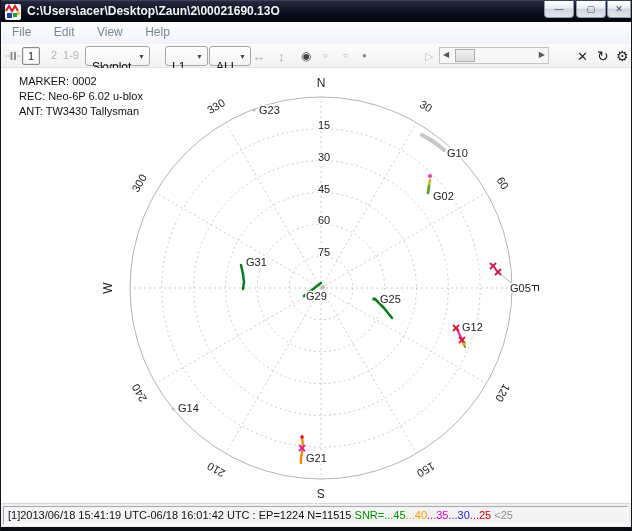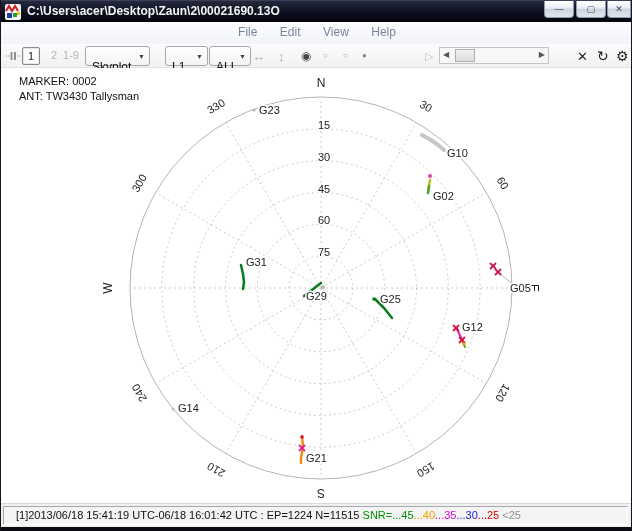--- a/index.html
+++ b/index.html
@@ -17,21 +17,21 @@
   .win-title{position:absolute;left:26px;top:3px;font-size:12px;color:#f4f4f4;white-space:nowrap;font-weight:bold;}
   .winbtn{position:absolute;top:0;height:17px;border:1px solid #8e99ad;border-top:none;
     border-radius:0 0 4px 4px;
     background:linear-gradient(#ffffff 0%,#e9edf3 45%,#ccd3dd 50%,#e2e6ec 100%);
     color:#3f485e;font-size:9px;text-align:center;line-height:16px;cursor:default;}
   .wb-min{right:57px;width:30px;}
   .wb-max{right:25px;width:30px;}
   .wb-close{right:0;width:24px;border-bottom-right-radius:0;}
   
   .menubar{position:absolute;left:0;top:22px;width:100%;height:38px;
-    background:linear-gradient(#fdfdfe,#e9edf4);border-bottom:1px solid #d7dce4;text-align:center;}
+    background:linear-gradient(#fdfdfe,#e9edf4);border-bottom:1px solid #d7dce4;}
   .menu-item{display:inline-block;padding:3px 9px 0 9px;font-size:12px;color:#7a8499;}
   .menu-item:first-child{margin-left:2px;}
   
   .toolbar{position:absolute;left:0;top:44px;width:100%;height:24px;
     background:linear-gradient(#fbfbfb,#f2f2f2);border-bottom:1px solid #e2e2e2;}
   .tb-btn{position:absolute;top:3px;height:18px;min-width:18px;text-align:center;
     font-size:11px;line-height:16px;color:#222;}
   .tb-btn.active{border:1px solid #8a8a8a;border-radius:2px;background:#fff;
     box-shadow:inset 0 0 0 1px #e8e8e8;}
   .tb-btn.disabled{color:#b4b4b4;}
@@ -52,21 +52,21 @@
   .info{position:absolute;left:18px;top:6px;font-size:11px;line-height:15px;color:#111;}
   svg text{font-family:"Liberation Sans",sans-serif;}
   .plot-label{font-size:11px;fill:#222;}
   .plot-compass{font-size:12px;fill:#222;}
   .halo{paint-order:stroke;stroke:#ffffff;stroke-width:3px;}
   
   .statusbar{position:absolute;left:0;top:503px;width:100%;height:24px;
     background:#f0f0f0;border-top:1px solid #d8d8d8;}
   .status-field{position:absolute;left:2px;top:2px;right:3px;height:19px;
     border:1px solid;border-color:#a6aab0 #ffffff #ffffff #a6aab0;
-    background:#f4f4f4;padding:2px 12px;font-size:11px;white-space:nowrap;overflow:hidden;}
+    background:#f4f4f4;padding:2px 4px;font-size:11px;white-space:nowrap;overflow:hidden;}
   .frame-bottom{position:absolute;left:0;top:527px;width:100%;height:4px;background:#0a0a12;}
 </style>
 </head>
 <body>
 
 <div class="window">
 
   <div class="titlebar">
     <span class="app-icon">
       <svg width="16" height="16" viewBox="0 0 16 16">
@@ -131,20 +131,21 @@
     </div>
 
     <span class="tb-icon" style="left:576px;font-size:13px;color:#222;">✕</span>
     <span class="tb-icon" style="left:596px;font-size:14px;color:#222;">↻</span>
     <span class="tb-icon" style="left:615px;font-size:14px;color:#222;">⚙</span>
   </div>
 
   <div class="plot">
     <div class="info">
       <div>MARKER: 0002</div>
+      <div>REC: Neo-6P 6.02 u-blox</div>
       <div>ANT: TW3430 Tallysman</div>
     </div>
     <svg id="skyplot" width="632" height="435">
         <circle cx="320" cy="220" r="191" fill="none" stroke="#b4b4b4" stroke-width="1"></circle>
         <circle cx="320" cy="220" r="159.16666666666669" fill="none" stroke="#cacaca" stroke-width="1" stroke-dasharray="2,3"></circle>
         <circle cx="320" cy="220" r="127.33333333333334" fill="none" stroke="#cacaca" stroke-width="1" stroke-dasharray="2,3"></circle>
         <circle cx="320" cy="220" r="95.5" fill="none" stroke="#cacaca" stroke-width="1" stroke-dasharray="2,3"></circle>
         <circle cx="320" cy="220" r="63.66666666666667" fill="none" stroke="#cacaca" stroke-width="1" stroke-dasharray="2,3"></circle>
         <circle cx="320" cy="220" r="31.833333333333325" fill="none" stroke="#cacaca" stroke-width="1" stroke-dasharray="2,3"></circle>
         <line x1="320" y1="220" x2="320" y2="29" stroke="#cacaca" stroke-dasharray="2,3"></line>

